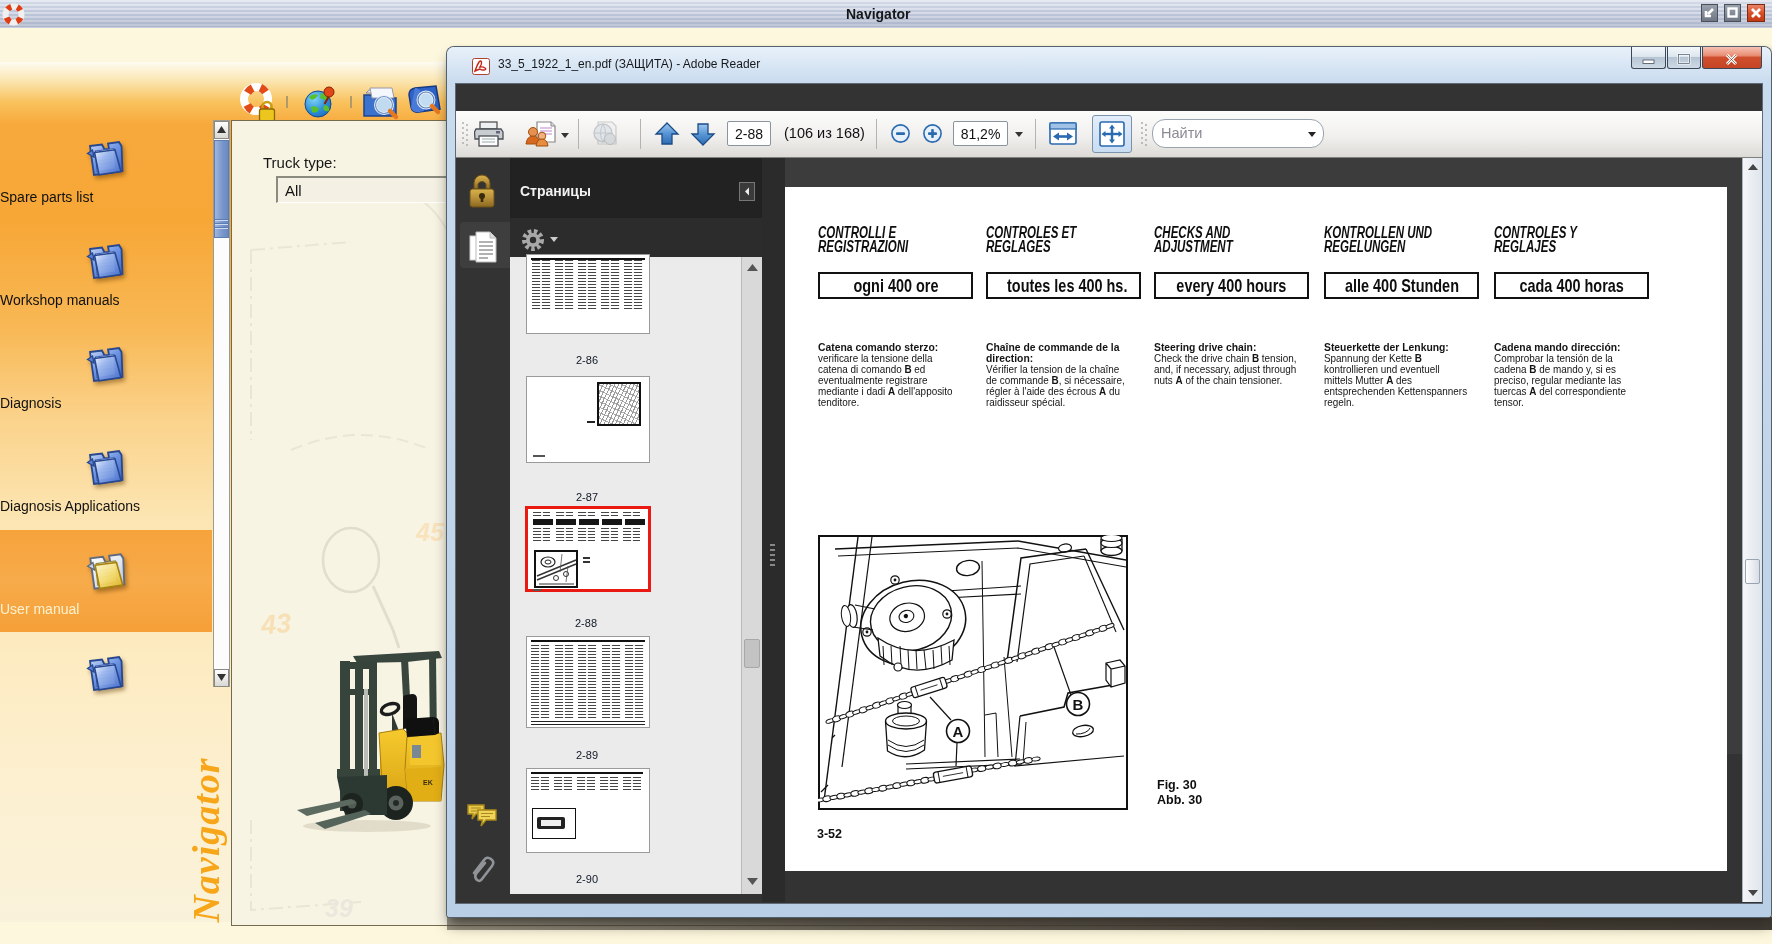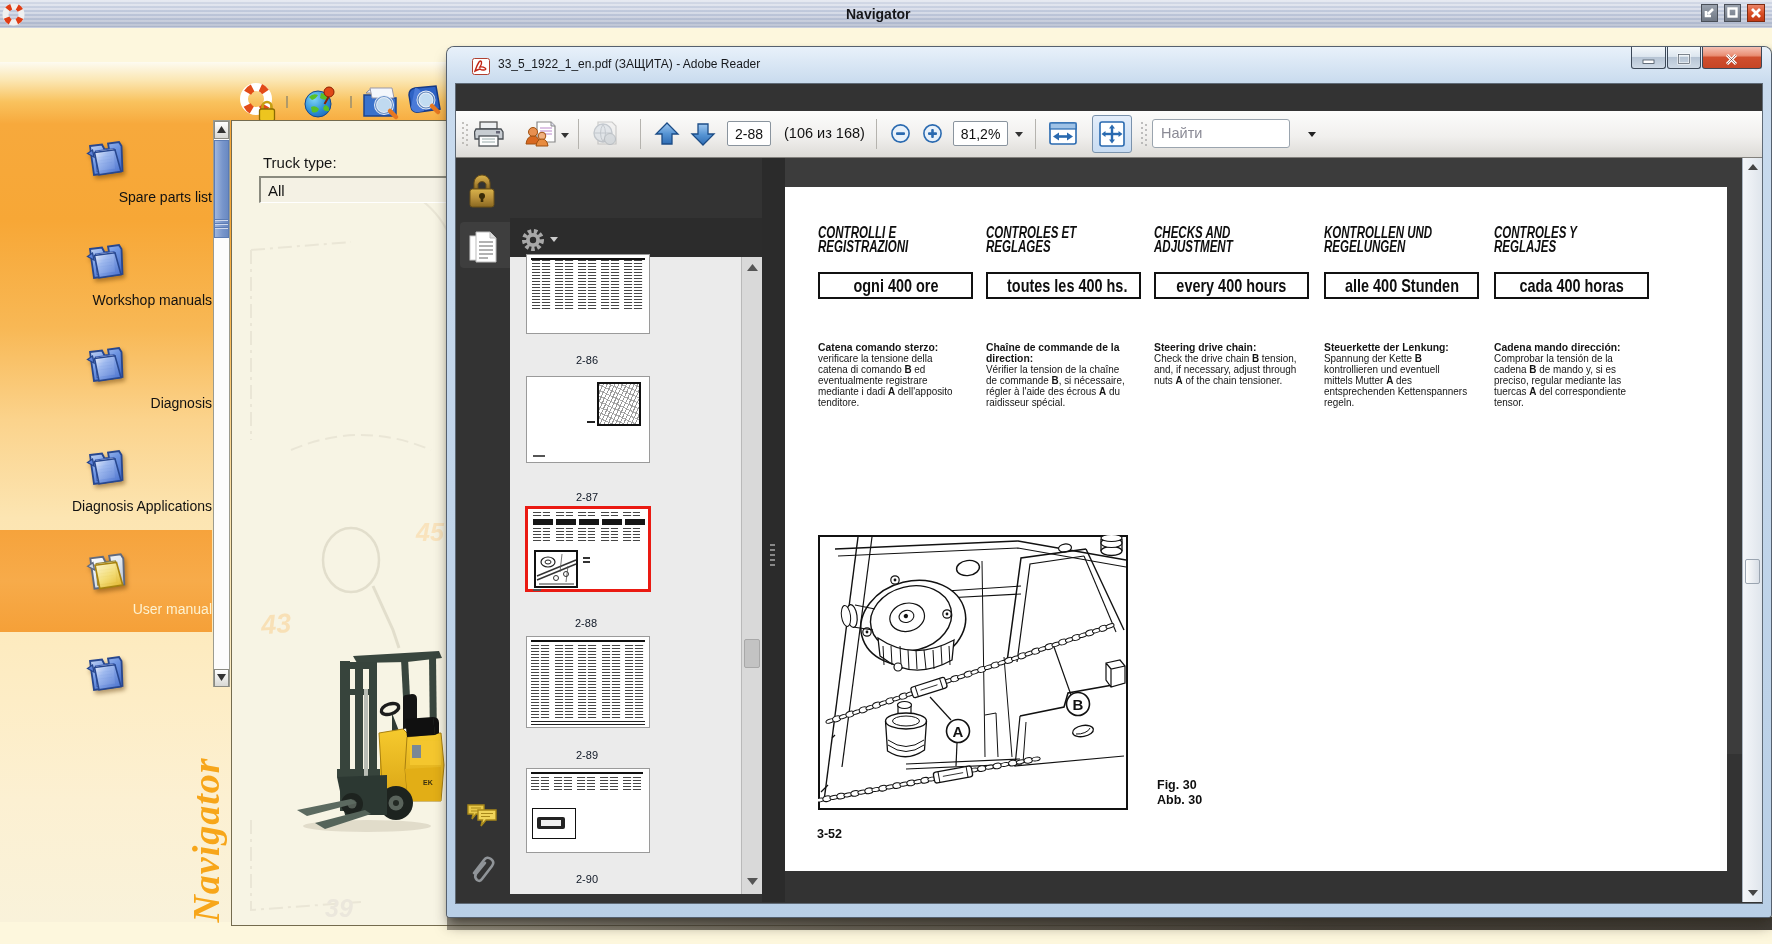--- a/index.html
+++ b/index.html
@@ -9,39 +9,39 @@
   background: repeating-linear-gradient(180deg,#d9deea 0 2px,#c0c9dc 2px 4px);
   border-bottom:1px solid #8f9ab437; }
 #tbar .cap { position:absolute; left:0; top:0; width:100%; height:100%;
   background:linear-gradient(180deg,rgba(255,255,255,.35),rgba(255,255,255,0) 40%,rgba(120,130,155,.28)); }
 #ttl { left:846px; top:6px; font-size:14px; font-weight:bold; color:#15161a; }
 #menubar { left:0; top:28px; width:1772px; height:34px; background:#f8f5e3; }
 #menubar span { position:absolute; top:9px; font-size:15px; font-weight:bold; color:#0c0c0c; }
 #appbg { left:0; top:62px; width:1772px; height:860px;
   background:linear-gradient(180deg,#fdfbf1 0px,#fbe7b4 18px,#f9c25d 40px,#f7a93c 62px,#f7a736 158px,#f8b855 266px,#fbd38c 358px,#fce5b2 456px,#fdeabd 558px,#fdedc6 638px,#fcf0d2 738px,#f9f2da 860px); }
 #selband { left:0; top:468px; width:212px; height:102px; background:linear-gradient(180deg,#f6a33c,#f7ab4a 50%,#f5a038); }
-.sideitem { width:212px; text-align:right; font-size:14px; color:#111; }
+.sideitem { width:212px; text-align:left; font-size:14px; color:#111; }
 .sideitem.sel { color:#fdf2d0; }
 #sscroll { left:213px; top:58px; width:17px; height:567px; background:#fcfcfc; border:1px solid #9b9b8f; }
 .sbtn { position:absolute; left:0; width:15px; height:18px; background:linear-gradient(180deg,#fff,#d8d8d4); border:1px solid #8a8a82; }
 .sbtn svg { display:block; margin:4px auto 0; }
 #sthumb { position:absolute; left:0; top:19px; width:15px; height:98px;
   background:linear-gradient(90deg,#9eb5dc,#7795cb 60%,#6a8ac2); border:1px solid #5c7cb4; }
 #navvert { left:186px; top:648px; width:40px; height:260px; }
 #navvert span { position:absolute; left:50%; top:50%; transform:translate(-50%,-50%) rotate(-90deg); transform-origin:center;
   font-family:"Liberation Serif",serif; font-style:italic; font-weight:bold; font-size:38px; color:#f7a61a; letter-spacing:1px; white-space:nowrap; }
 #mainpanel { left:231px; top:58px; width:1541px; height:806px; background:#f7f4e4; border:1px solid #746b4e; border-right:none; }
 #statusline { left:0; top:922px; width:1772px; height:22px; background:#fbf7dd; }
 #statusline .bord { position:absolute; left:231px; top:0; width:1541px; height:3px; background:#c8861c; }
 #vertext { position:absolute; right:10px; top:6px; font-size:14px; color:#23221e; }
 
 .vsep { position:absolute; width:2px; height:12px; background:#b09a6a; }
 
 #trucklab { left:263px; top:92px; font-size:15px; color:#161616; }
-#truckcombo { left:259px; top:114px; width:215px; height:27px; background:#f4f1e4;
+#truckcombo { left:276px; top:114px; width:215px; height:27px; background:#f4f1e4;
   border-top:2px solid #8a8a7e; border-left:2px solid #8a8a7e; border-bottom:1px solid #fff; border-right:0; }
 #truckcombo span { position:absolute; left:7px; top:4px; font-size:15px; color:#111; }
 
 #awin { left:447px; top:47px; width:1324px; height:870px; border-radius:7px 7px 3px 3px;
   background:linear-gradient(180deg,#e8f1fa,#c9dbee 36px,#b9cfe6);
   box-shadow:0 0 0 1px #55606e, 0 10px 14px -2px rgba(45,40,30,.62), 3px 3px 6px rgba(45,40,30,.35);
 }
 #awin .inner { position:absolute; left:9px; top:37px; width:1306px; height:819px; background:#333; box-shadow:0 0 0 1px #5f6a76; }
 #atitle { left:51px; top:10px; font-size:12px; color:#16181c; }
 .wbtn { position:absolute; top:0; height:22px; border:1px solid #3c4857; border-top:none;
@@ -474,28 +474,34 @@
               <circle cx="2" cy="8" r="1"></circle>
               <circle cx="6" cy="10" r="1"></circle>
               <circle cx="2" cy="13" r="1"></circle>
               <circle cx="6" cy="15" r="1"></circle>
               <circle cx="2" cy="18" r="1"></circle>
               <circle cx="6" cy="20" r="1"></circle>
               <circle cx="2" cy="23" r="1"></circle>
               <circle cx="6" cy="25" r="1"></circle>
             </g>
           </svg>
-<div class="tbox" style="left:696px;top:8px;width:138px;height:29px;border-radius:3px;border-color:#9aa4ae">
+<div class="tbox" style="left:696px;top:8px;width:172px;height:29px;border-radius:13px;border-color:#9aa4ae">
             <span style="position:absolute;left:8px;top:5px;font-size:14.5px;color:#8a8a95">Найти</span>
           </div>
 <svg class="abs" style="left:851px;top:19px" width="10" height="8">
             <path d="M1,2 L9,2 L5,7 Z" fill="#222"></path>
           </svg>
 </div>
 <div class="abs" id="lstrip"></div>
+<div class="abs" id="phead">
+          <span class="t">Страницы</span>
+          <div id="pcollapse"><svg width="14" height="17">
+              <path d="M9,4.5 L5,8.5 L9,12.5 Z" fill="#eee"></path>
+            </svg></div>
+        </div>
 <div class="abs" id="gearrow"></div>
 <div class="abs" id="pagetab"></div>
 <div class="abs" id="thumbpane"></div>
 <svg class="abs" style="left:10px;top:89px" width="32" height="38" viewBox="0 0 32 38">
  <defs>
             <linearGradient id="lk" x1="0" y1="0" x2="0" y2="1">
               <stop offset="0" stop-color="#d8b24a"></stop>
               <stop offset="0.5" stop-color="#b8903a"></stop>
               <stop offset="1" stop-color="#8a6820"></stop>
             </linearGradient>

